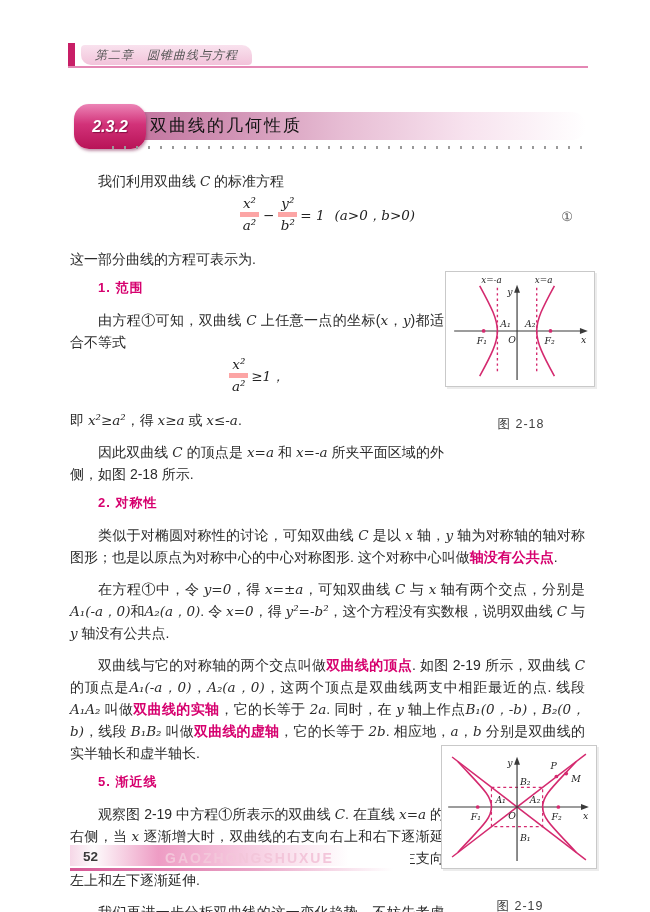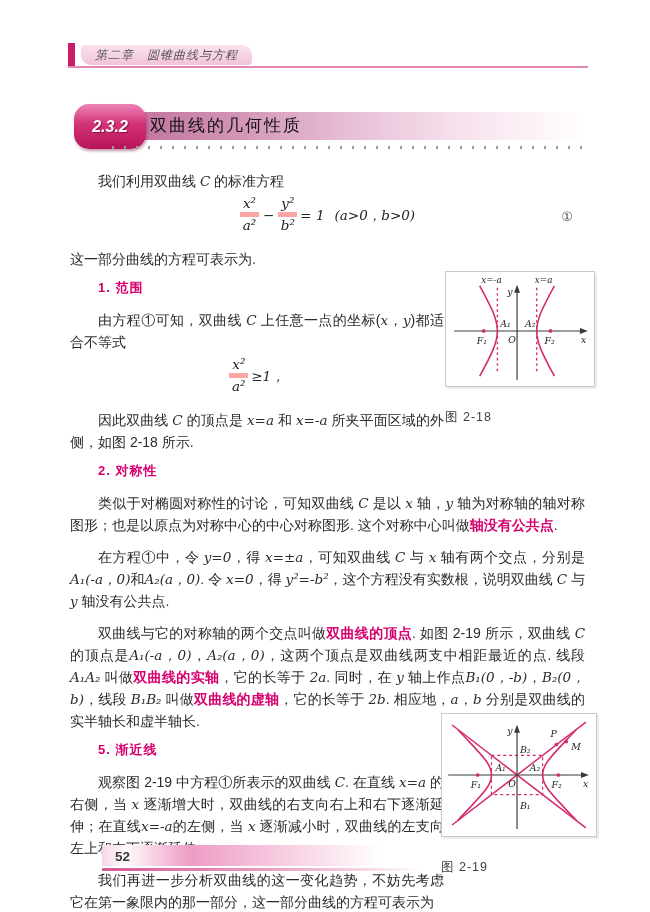--- a/index.html
+++ b/index.html
@@ -56,25 +56,25 @@
   .frac .den { padding-top:1px; }
   .op { margin:0 4px; vertical-align:middle; }
   .meq { margin-left:3px; vertical-align:middle; }
   .mcond { margin-left:10px; vertical-align:middle; }
   .eqtag { position:absolute; right:12px; top:14px; font-style:normal; font-size:13px; color:#555; }
   
   .figwrap { position:absolute; }
   .fig18wrap { top:-6px; right:-12px; width:152px; }
   .fig19wrap { top:-26px; right:-14px; width:158px; }
   .figbox { background:#fff; border:1px solid #c9c9c9; box-shadow:2px 2px 0 #ececec; }
-  figcaption { margin-top:13px; font-size:12.5px; color:#3f3f3f; letter-spacing:1px; }
+  figcaption { text-align:center; margin-top:20px; font-size:12.5px; color:#3f3f3f; letter-spacing:1px; }
   svg text { font-family:"DejaVu Serif", serif; font-style:italic; font-size:9.5px; fill:#1e1e1e; }
   svg text.lineLabel { font-size:9px; }
   
-  .footer { position:absolute; left:70px; top:845px; width:340px;margin-left:32px; }
+  .footer { position:absolute; left:70px; top:845px; width:340px; }
   .pgband { position:relative; height:21px;
     background:linear-gradient(90deg,#f6d7e7 0%,#fdfbfc 7%,#ee9cc4 26%,#f6cbe0 52%,#ffffff 82%); }
   .pgnum { position:absolute; left:13px; top:1px; font-size:13.5px; font-weight:bold; color:#3a3a3a; }
   .watermark { position:absolute; left:95px; top:2px; font-size:14px; font-weight:bold;
     color:#f3c6da; letter-spacing:2px; }
   .pgrule { height:3px; margin-top:2px;
     background:linear-gradient(90deg,#d65795 0%,#eaa8c9 55%,rgba(255,255,255,0) 95%); }
 </style>
 </head>
 <body>
@@ -113,20 +113,21 @@
     <section class="sec">
       <h3 class="sec-title">1. 范围</h3>
       <div class="col">
         <p class="para indent"><span>由方程①可知，双曲线 </span><span class="m">C</span><span> 上任意一点的坐标(</span><span class="m">x</span><span>，</span><span class="m">y</span><span>)都适合不等式</span></p>
         <div class="formula-row narrow">
           <span class="frac">
               <span class="num">x²</span>
               <span class="den">a²</span>
             </span><span class="meq">≥1，</span>
         </div>
+        <p class="para"><span>即 </span><span class="m">x²≥a²</span><span>，得 </span><span class="m">x≥a</span><span> 或 </span><span class="m">x≤-a</span><span>.</span></p>
         <p class="para indent"><span>因此双曲线 </span><span class="m">C</span><span> 的顶点是 </span><span class="m">x=a</span><span> 和 </span><span class="m">x=-a</span><span> 所夹平面区域的外侧，如图 2-18 所示.</span></p>
       </div>
 
       <figure class="figwrap fig18wrap">
         <svg class="figbox" width="150" height="116" viewBox="0 0 150 116">
 
           <line x1="52" y1="16" x2="52" y2="104" stroke="#d42a6f" stroke-width="1.4" stroke-dasharray="2.5,3"></line>
           <line x1="92" y1="16" x2="92" y2="104" stroke="#d42a6f" stroke-width="1.4" stroke-dasharray="2.5,3"></line>
 
           <line x1="8" y1="60" x2="140" y2="60" stroke="#3a3a3a" stroke-width="1.2"></line>
@@ -206,17 +207,18 @@
         </svg>
         <figcaption>图 2-19</figcaption>
       </figure>
     </section>
 
   </div>
 
   <div class="footer">
     <div class="pgband">
       <span class="pgnum">52</span>
+      <span class="watermark">GAOZHONGSHUXUE</span>
     </div>
     <div class="pgrule"></div>
   </div>
 
 </div>
 
 </body></html>

